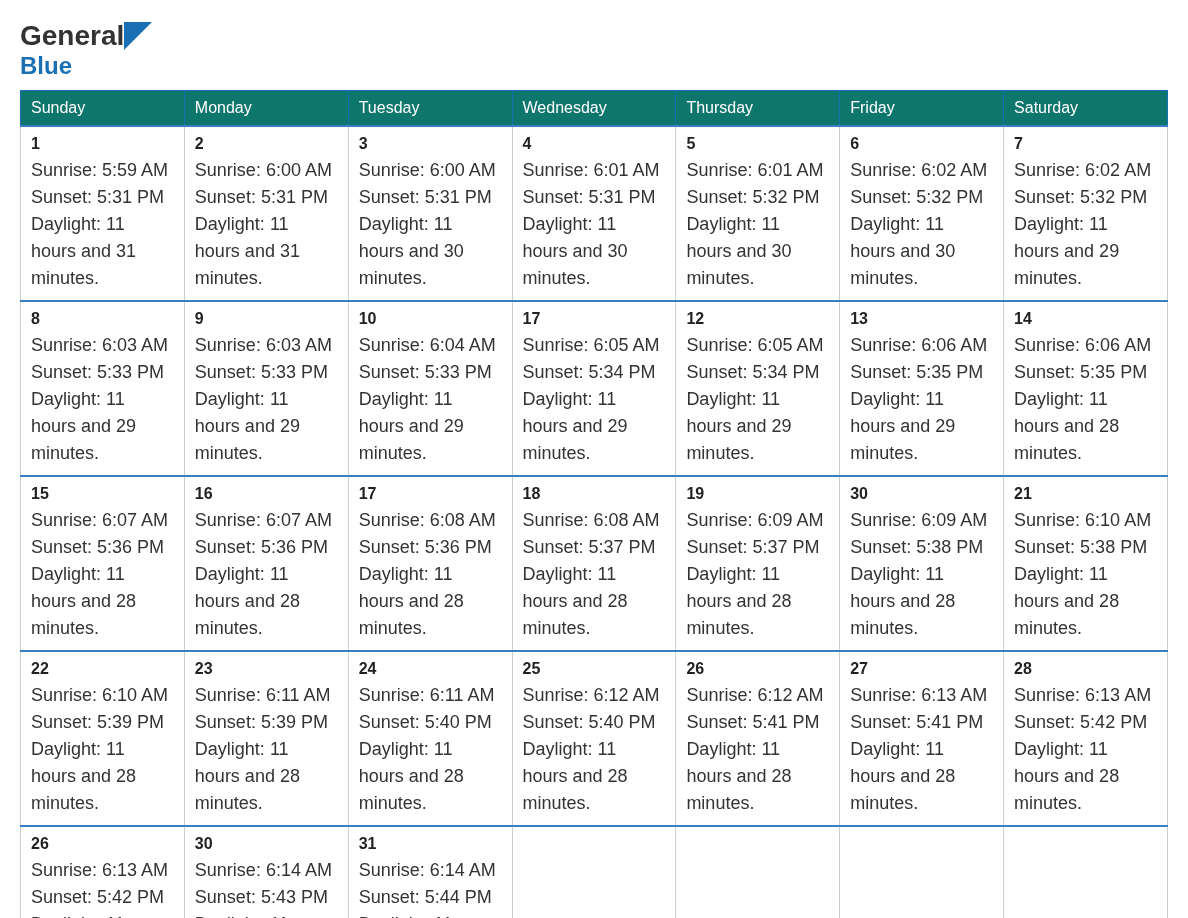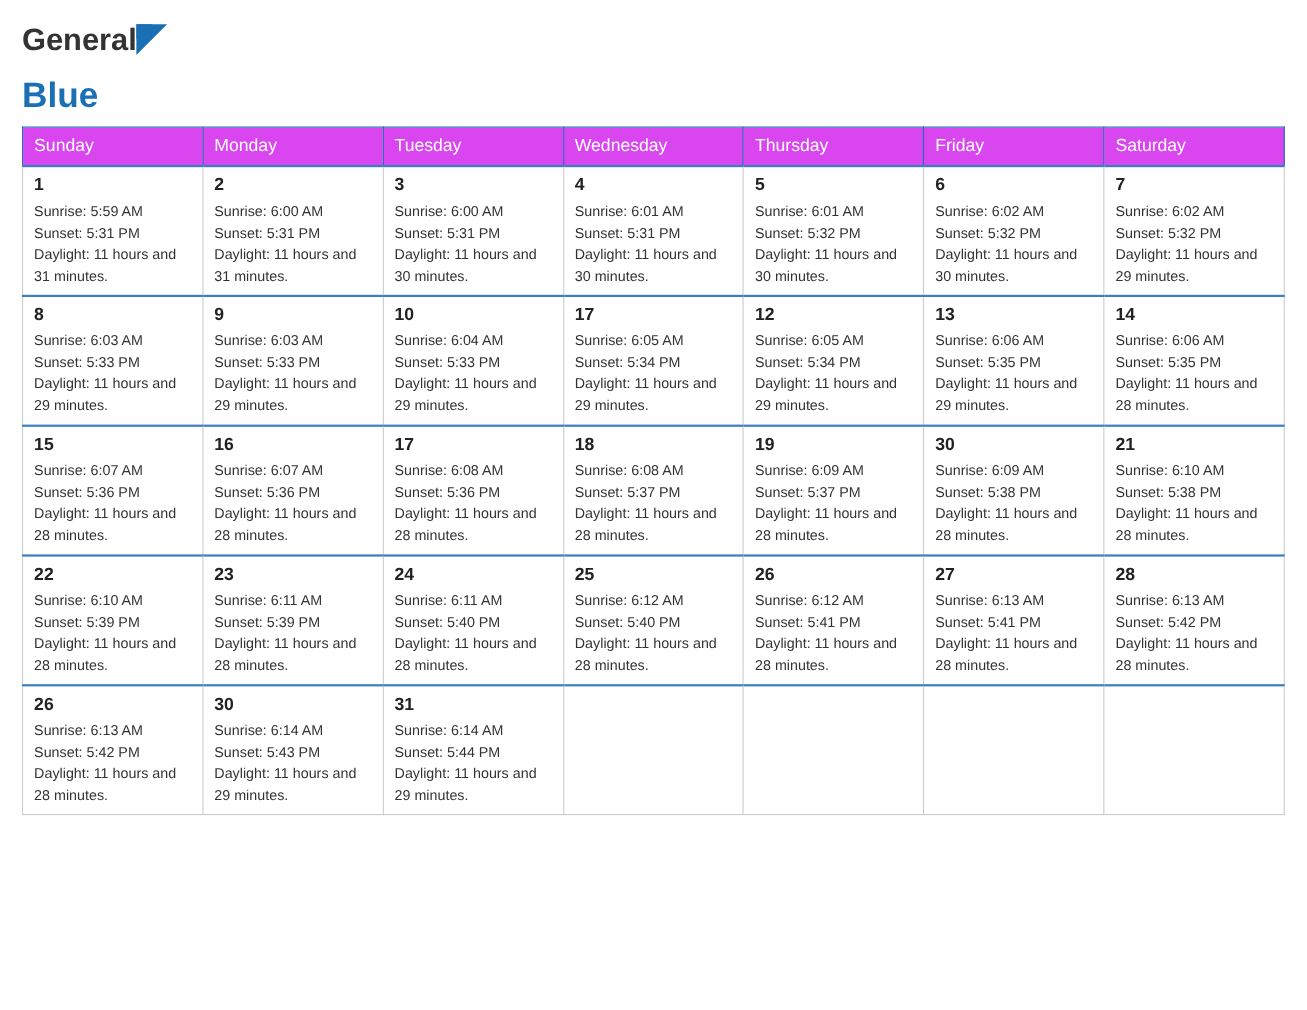--- a/index.html
+++ b/index.html
@@ -13,21 +13,20 @@
     .header {
       display: flex;
       justify-content: space-between;
       align-items: flex-start;
       margin-bottom: 10px;
     }
     .logo {
       display: flex;
       flex-direction: column;
       align-items: flex-start;
-      gap: 16px;
     }
     .logo-text {
       display: flex;
       align-items: center;
     }
     .logo-general {
       font-size: 28px;
       font-weight: bold;
       color: #333;
     }
@@ -38,21 +37,21 @@
     .logo-triangle {
       width: 0;
       height: 0;
       border-left: 14px solid #1a6fb5;
       border-top: 14px solid #1a6fb5;
       border-right: 14px solid transparent;
       border-bottom: 14px solid transparent;
       margin-right: 2px;
     }
     .logo-blue-text {
-      font-size: 32px;
+      font-size: 24px;
       font-weight: bold;
       color: #1a6fb5;
     }
     .title-section {
       text-align: right;
     }
     .month-title {
       font-size: 52px;
       font-weight: normal;
       color: #222;
@@ -61,21 +60,21 @@
     .subtitle {
       font-size: 22px;
       color: #444;
     }
     .calendar {
       width: 100%;
       border-collapse: collapse;
       margin-top: 8px;
     }
     .calendar th {
-      background: #d946ef;
+      background: #0f766e;
       color: #fff;
       font-size: 16px;
       font-weight: normal;
       padding: 8px 10px;
       text-align: left;
       border: 1px solid #1a6fb5;
     }
     .calendar td {
       vertical-align: top;
       padding: 8px 10px;
@@ -86,21 +85,21 @@
       min-height: 110px;
     }
     .day-number {
       font-size: 16px;
       font-weight: bold;
       color: #222;
       display: block;
       margin-bottom: 4px;
     }
     .day-info {
-      font-size: 13px;
+      font-size: 18px;
       line-height: 1.5;
       color: #333;
     }
     .calendar tr td {
       border-top: 2px solid #1a6fb5;
     }
     .calendar tbody tr td {
       border-top: 2px solid #3a7fc1;
     }
     .empty-cell {

